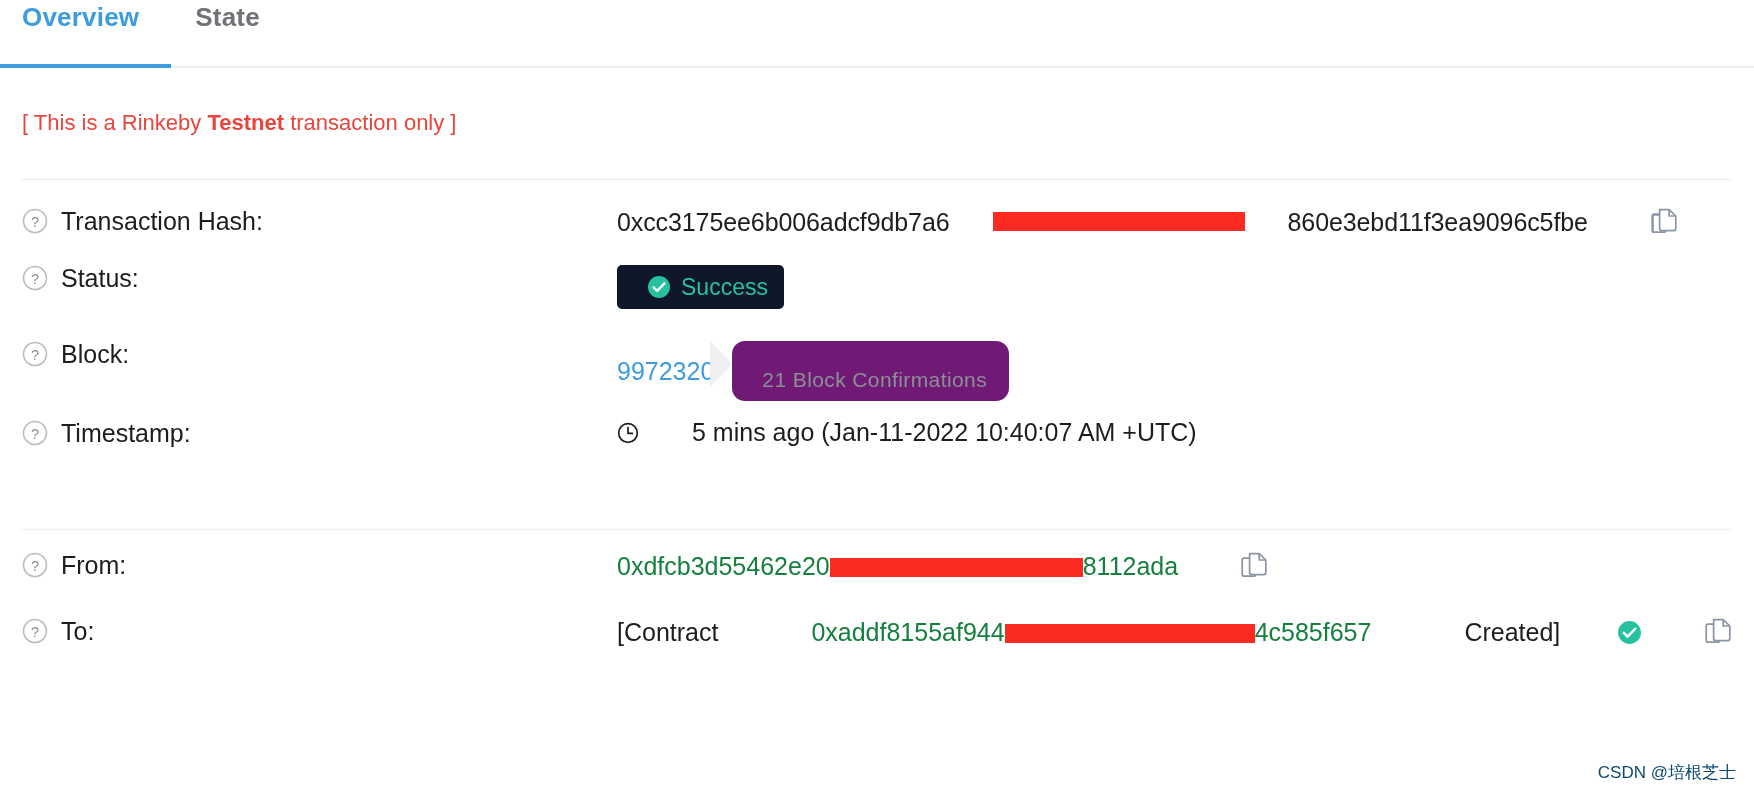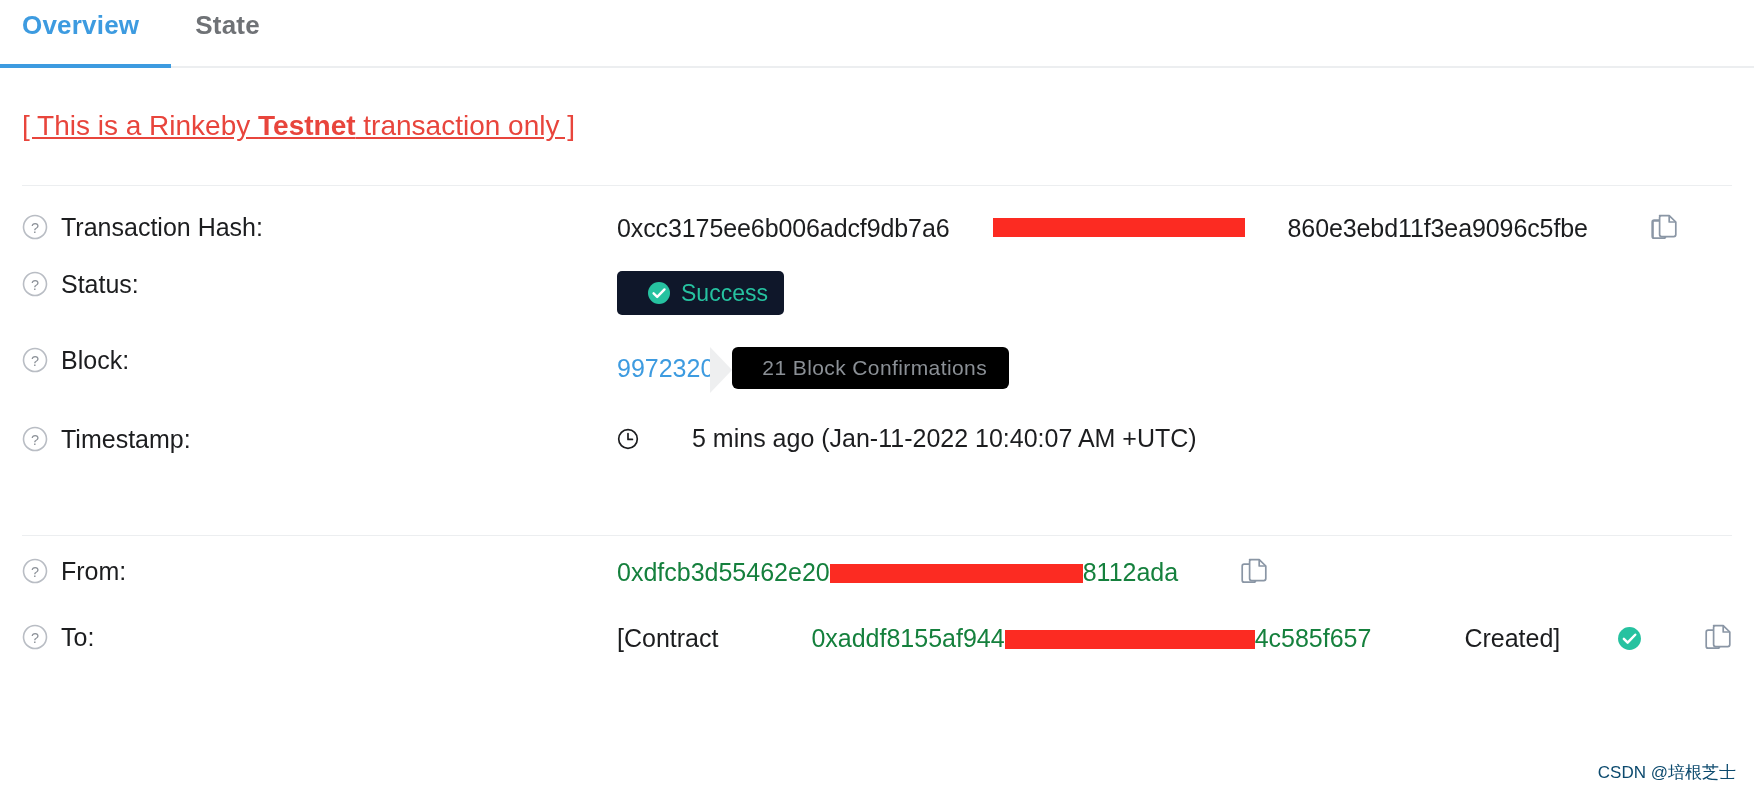--- a/index.html
+++ b/index.html
@@ -18,45 +18,44 @@
     height: 68px;
     border-bottom: 2px solid #eceef0;
     padding-left: 22px;
     display: flex;
     align-items: flex-start;
   }
   .tab {
     font-size: 26px;
     font-weight: bold;
     letter-spacing: .2px;
-    padding: 12px 0 0 0;
+    padding: 4px 0 0 0;
     margin-right: 56px;
     color: #6f7276;
     cursor: pointer;
     line-height: 1;
     white-space: nowrap;
   }
   .tab.active { color: #3d9be0; }
   .tab-underline {
     position: absolute;
     left: 0;
     bottom: -2px;
     width: 171px;
     height: 4px;
     background: #3d9be0;
   }
 
   
   .notice {
     color: #e8453c;
-    font-size: 28px;
+    font-size: 22px;
     padding: 44px 0 0 22px;
     line-height: 1;
     white-space: nowrap;
-    text-decoration: underline;
   }
   .notice b { font-weight: bold; }
 
   .divider {
     height: 1px;
     background: #eceef0;
     margin: 45px 22px 0 22px;
   }
 
   
@@ -135,26 +134,26 @@
     color: #26c2a0;
   }
   .badge-success .check { margin-right: 10px; line-height: 0; }
 
   
   .block-wrap { display: flex; align-items: center; }
   .block-num { color: #3d9be0; font-size: 25px; }
   .confirm-chip {
     position: relative;
     margin-left: 18px;
-    background: #000000;
+    background: #701a75;
     color: #8b9096;
     font-size: 21px;
     letter-spacing: .4px;
-    padding: 10px 22px 11px 30px;
-    border-radius: 6px;
+    padding: 28px 22px 11px 30px;
+    border-radius: 13px;
     white-space: nowrap;
   }
   .confirm-chip::before {
     content: "";
     position: absolute;
     left: -22px;
     top: 0;
     width: 0;
     height: 0;
     border-top: 23px solid transparent;

